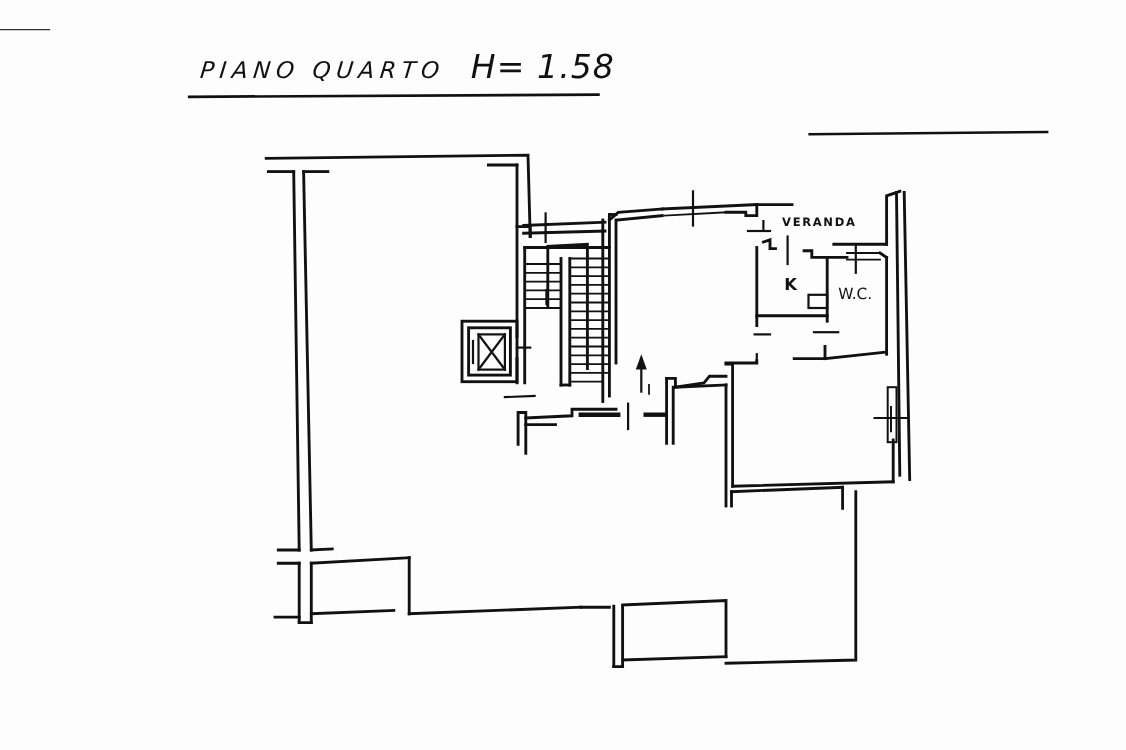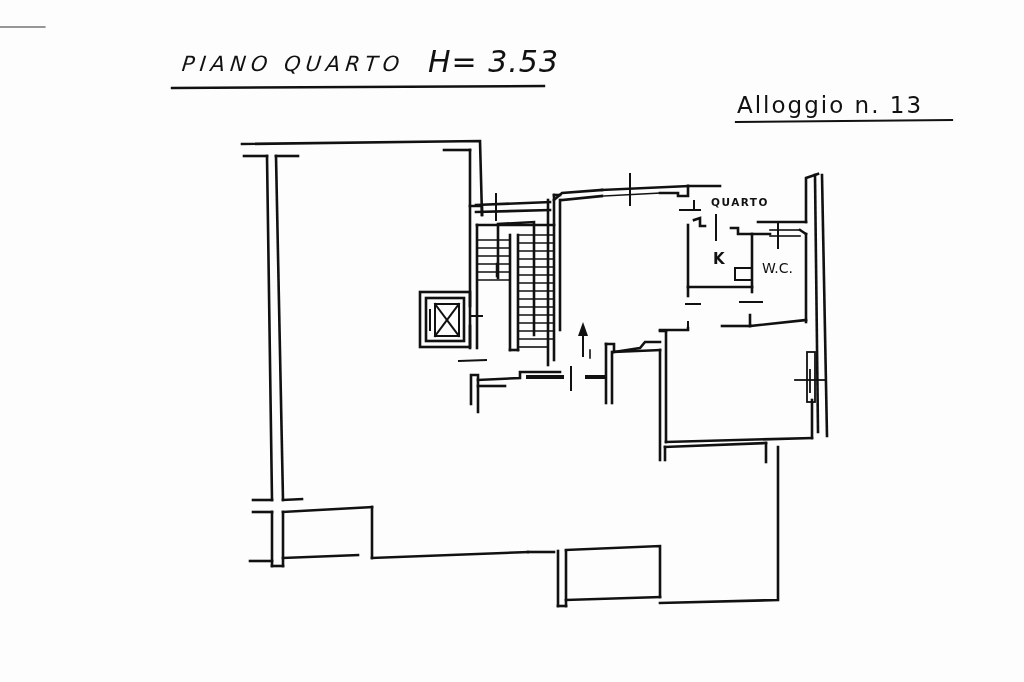--- a/index.html
+++ b/index.html
@@ -162,22 +162,21 @@
       <line x1="810" y1="370" x2="810" y2="392" stroke-width="1.8"></line>
       <polyline points="606,344 614,344 614,352 640,348 645,342 660,342"></polyline>
       <polyline points="606,344 606,403"></polyline>
       <line x1="612" y1="352" x2="612" y2="403"></line>
       <line x1="614" y1="352" x2="660" y2="350"></line>
       <line x1="660" y1="350" x2="660" y2="460"></line>
     </g>
   </svg>
 
   <div class="hand title-main">PIANO QUARTO</div>
-  <div class="hand title-height">H= 3.53</div>
-  <div class="hand unit-label">Alloggio n. 13</div>
-  <div class="hand room-veranda">QUARTO</div>
+  <div class="hand title-height">H= 1.58</div>
+  <div class="hand room-veranda">VERANDA</div>
   <div class="hand room-k">K</div>
   <div class="hand room-wc">W.C.</div>
 
   <span style="position:absolute;left:420px;top:292px;width:50px;height:55px;"></span>
   <span style="position:absolute;left:576px;top:320px;width:14px;height:40px;"></span>
   <span style="position:absolute;left:477px;top:222px;width:77px;height:130px;"></span>
 </div>
 
 </body></html>

